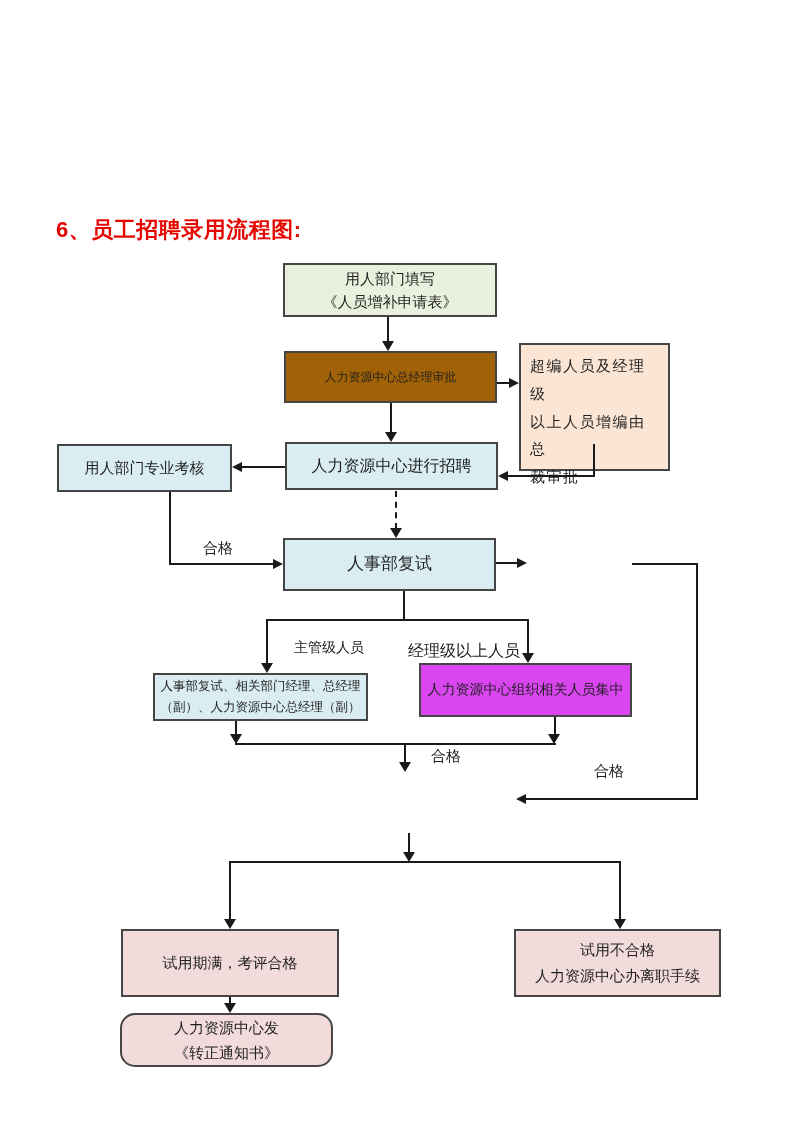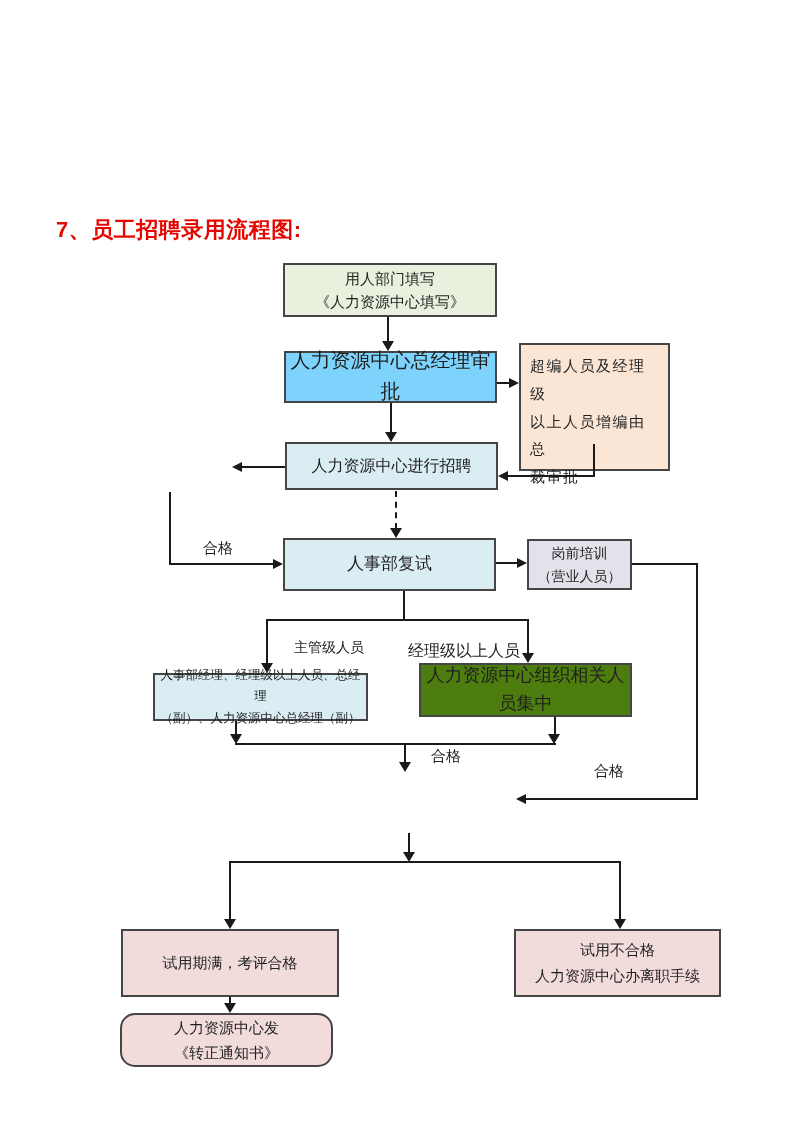--- a/index.html
+++ b/index.html
@@ -11,30 +11,30 @@
          font-weight:900;font-size:100px;line-height:1.04;letter-spacing:-3px;color:#111;}
   .t-red{color:#ee0000;}
   .subtitle{position:absolute;left:56px;top:215px;font-size:22px;font-weight:bold;
             color:#e60600;letter-spacing:.5px;}
 
   
   .node{position:absolute;box-sizing:border-box;border:2px solid #454545;
         display:flex;align-items:center;justify-content:center;text-align:center;
         white-space:pre-line;color:#1f1f1f;line-height:1.55;}
   .n1 {left:283px;top:263px;width:214px;height:54px;background:#e9f0dd;font-size:15px;}
-  .n2 {left:284px;top:351px;width:213px;height:52px;background:#7dd3fc;font-size:20px;font-family:Liberation Mono, monospace;}
+  .n2 {left:284px;top:351px;width:213px;height:52px;background:#a16207;font-size:12px;}
   .n3 {left:519px;top:343px;width:151px;height:128px;background:#fbe6d5;font-size:15px;
        align-items:flex-start;justify-content:flex-start;text-align:left;
        padding:7px 9px;line-height:1.85;letter-spacing:1.5px;}
   .n4 {left:285px;top:442px;width:213px;height:48px;background:#daedf3;font-size:16px;}
   .n5 {left:57px; top:444px;width:175px;height:48px;background:#daedf3;font-size:15px;}
   .n6 {left:283px;top:538px;width:213px;height:53px;background:#daedf3;font-size:17px;}
   .n7 {left:527px;top:539px;width:105px;height:51px;background:#e3e1ea;font-size:14px;line-height:1.6;}
   .n8 {left:153px;top:673px;width:215px;height:48px;background:#daedf3;font-size:12.5px;line-height:1.7;}
-  .n9 {left:419px;top:663px;width:213px;height:54px;background:#4d7c0f;font-size:18px;}
+  .n9 {left:419px;top:663px;width:213px;height:54px;background:#d946ef;font-size:14px;}
   .n10{left:302px;top:772px;width:214px;height:61px;background:#e6e2ee;font-size:15px;line-height:1.75;}
   .n11{left:121px;top:929px;width:218px;height:68px;background:#f2dcdb;font-size:15px;}
   .n12{left:514px;top:929px;width:207px;height:68px;background:#f2dcdb;font-size:15px;line-height:1.75;}
   .n13{left:120px;top:1013px;width:213px;height:54px;background:#f2dcdb;font-size:15px;line-height:1.7;border-radius:15px;}
 
   
   .elabel{position:absolute;font-size:15px;color:#222;}
   .el1{left:203px;top:539px;}
   .el2{left:294px;top:639px;font-size:14px;}
   .el3{left:408px;top:641px;font-size:16px;}
@@ -94,33 +94,32 @@
   .al1{left:403px;top:852px;}  
   .al2{left:224px;top:919px;}  
   .al3{left:614px;top:919px;}  
   .am {left:224px;top:1003px;} 
 </style>
 </head>
 <body>
 
 <div class="canvas">
 
-  <div class="subtitle">7、员工招聘录用流程图:</div>
+  <div class="subtitle">6、员工招聘录用流程图:</div>
 
   <div class="node n1">用人部门填写
-《人力资源中心填写》</div>
+《人员增补申请表》</div>
   <div class="node n2">人力资源中心总经理审批</div>
   <div class="node n3">超编人员及经理级
 以上人员增编由总
 裁审批</div>
   <div class="node n4">人力资源中心进行招聘</div>
+  <div class="node n5">用人部门专业考核</div>
   <div class="node n6">人事部复试</div>
-  <div class="node n7">岗前培训
-（营业人员）</div>
-  <div class="node n8">人事部经理、经理级以上人员、总经理
+  <div class="node n8">人事部复试、相关部门经理、总经理
 （副）、人力资源中心总经理（副）</div>
   <div class="node n9">人力资源中心组织相关人员集中</div>
   <div class="node n11">试用期满，考评合格</div>
   <div class="node n12">试用不合格
 人力资源中心办离职手续</div>
   <div class="node n13">人力资源中心发
 《转正通知书》</div>
 
   <div class="elabel el1">合格</div>
   <div class="elabel el2">主管级人员</div>

